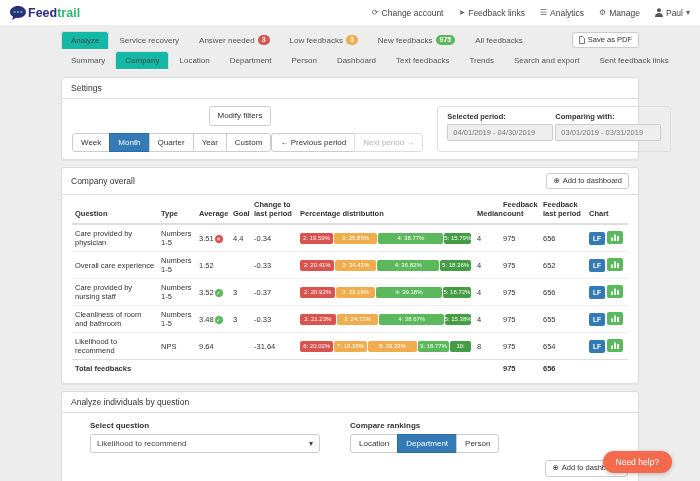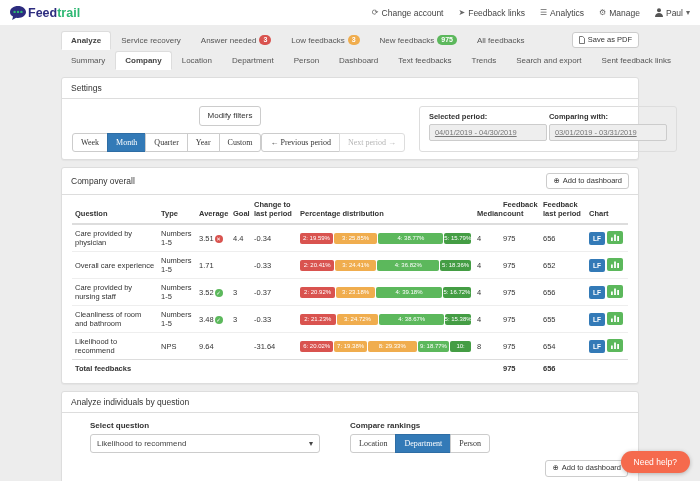--- a/index.html
+++ b/index.html
@@ -14,66 +14,66 @@
   .logo { display:flex; align-items:center; gap:2px; font-weight:bold; font-size:12.5px; }
   .logo .feed { color:#2d2c7f; } .logo .trail { color:#2eb873; }
   .topnav { display:flex; gap:15px; align-items:center; font-size:8.5px; color:#444; }
   .topnav .nav-item { display:flex; align-items:center; gap:3px; cursor:pointer; }
   .topnav .ico { color:#666; font-size:8px; }
   
   .container { width:578px; margin:0 auto; }
   
   .tabrow { display:flex; align-items:center; margin-top:5px; }
   .tab { padding:4px 9px; color:#555; cursor:pointer; border:1px solid transparent; border-radius:3px 3px 0 0; display:flex; align-items:center; gap:3px; white-space:nowrap; }
-  .tab.active { background:#ffffff; border-color:#ddd; border-bottom-color:#fff; color:#444;font-weight:bold; }
+  .tab.active { background:#14b8a6; border-color:#ddd; border-bottom-color:#fff; color:#444; }
   .badge { border-radius:7px; color:#fff; padding:1px 4px; font-size:7px; font-weight:bold; line-height:1.2; }
   .tabrow .spacer { margin-left:auto; }
   
   .btn { display:inline-flex; align-items:center; justify-content:center; gap:3px; border:1px solid #ccc; background:#fff; color:#333;
          font-size:8px; font-family:inherit; padding:3px 8px; border-radius:3px; cursor:pointer; white-space:nowrap; line-height:1.4; }
   .btn.xs { padding:2px 6px; font-size:7.5px; }
   .btn.active-blue { color:#fff; border-color:#2e6da4; }
   .btn.disabled { color:#b5b5b5; border-color:#ddd; cursor:default; }
-  .btn-group { display:inline-flex;font-family:Liberation Serif, serif; }
+  .btn-group { display:inline-flex; }
   .btn-group .btn { border-radius:0; margin-left:-1px; }
   .btn-group .btn:first-child { border-radius:3px 0 0 3px; margin-left:0; }
   .btn-group .btn:last-child { border-radius:0 3px 3px 0; }
   
   .panel { background:#fff; border:1px solid #ddd; border-radius:3px; margin-top:7px; box-shadow:0 1px 1px rgba(0,0,0,.04); }
   .panel-heading { padding:5px 9px; border-bottom:1px solid #ddd; font-size:8.5px; color:#333; display:flex; justify-content:space-between; align-items:center; }
   .panel-body { padding:7px 10px; }
   
   .settings-body { display:flex; align-items:stretch; }
   .settings-left { display:flex; flex-direction:column; align-items:flex-end; gap:7px; }
   .settings-mid { align-self:flex-end; margin-left:auto; margin-right:14px; }
   .period-box { border:1px solid #ddd; border-radius:3px; padding:5px 9px; display:flex; gap:2px; }
   .period-col { display:flex; flex-direction:column; gap:3px; }
   .period-col b { font-size:7.5px; }
-  .period-input { border:1px solid #ccc; border-radius:2px; background:#eee; color:#777; font-size:7.5px; padding:3px 5px; width:118px; text-align:left;text-decoration:underline; }
+  .period-input { border:1px solid #ccc; border-radius:2px; background:#eee; color:#777; font-size:7.5px; padding:3px 5px; width:106px; text-align:left; }
   
   .table-wrap { padding:0 10px 6px; }
   table { width:556px; border-collapse:collapse; table-layout:fixed; font-size:7.5px; }
   th { text-align:left; font-weight:bold; padding:5px 3px; border-bottom:2px solid #ddd; vertical-align:bottom; color:#333; }
   td { padding:4px 3px; border-top:1px solid #eee; vertical-align:middle; }
   tr.total td { border-top:1px solid #ddd; font-weight:bold; }
   
   .dist { display:flex; width:100%; height:11px; gap:1px; }
   .seg { display:flex; align-items:center; justify-content:center; color:#fff; font-size:6px; white-space:nowrap; overflow:hidden; border-radius:2px; flex-shrink:1; min-width:0; }
   
   .circ { display:inline-flex; width:8px; height:8px; border-radius:50%; color:#fff; font-size:5.5px; align-items:center; justify-content:center; vertical-align:middle; margin-left:1px; }
   
   .btn-lf { background:#337ab7; color:#fff; border:none; border-radius:2px; padding:3px 4px; font-size:6.5px; font-weight:bold; cursor:pointer; font-family:inherit; }
   .btn-chart { background:#5cb85c; border:none; border-radius:2px; padding:3px 4px; cursor:pointer; display:inline-flex; align-items:center; margin-left:2px; }
   
   .controls { display:flex; padding:8px 10px 2px 28px; gap:30px; }
   .ctl-label { font-weight:bold; font-size:8px; margin-bottom:4px; }
   .select { border:1px solid #ccc; border-radius:3px; background:#fff; width:230px; padding:4px 6px; display:flex; justify-content:space-between; align-items:center; cursor:pointer; color:#444; }
   .add-row { display:flex; justify-content:flex-end; padding:5px 10px 4px; }
   
-  .need-help { position:absolute; right:10px; bottom:8px; background:#f56a4d; color:#fff; border:none; border-radius:12px;
+  .need-help { position:absolute; right:28px; bottom:8px; background:#f56a4d; color:#fff; border:none; border-radius:12px;
                padding:6px 13px; font-size:8.5px; font-family:inherit; cursor:pointer; box-shadow:0 1px 4px rgba(0,0,0,.25); }
 </style>
 </head>
 <body>
 
 <div class="topbar">
   <div class="logo">
     <span style="display:inline-flex;">
       <svg width="16" height="14" viewBox="0 0 16 14">
           <path d="M8 0C3.6 0 0 2.6 0 5.9c0 1.9 1.2 3.6 3 4.7L2.2 14l3.9-2.3c.6.1 1.2.2 1.9.2 4.4 0 8-2.6 8-5.9S12.4 0 8 0z" fill="#2d2c7f"></path>
@@ -276,21 +276,21 @@
                       <rect x="0" y="3.5" width="1.8" height="3.5" fill="#fff"></rect>
                       <rect x="3.1" y="0.5" width="1.8" height="6.5" fill="#fff"></rect>
                       <rect x="6.2" y="2" width="1.8" height="5" fill="#fff"></rect>
                     </svg>
                   </span>
                 </button></td>
           </tr>
           <tr>
             <td>Overall care experience</td>
             <td>Numbers 1-5</td>
-            <td><span>1.71</span></td>
+            <td><span>1.52</span></td>
             <td></td>
             <td>-0.33</td>
             <td>
                 <div class="dist">
               <span class="seg" style="width: 20.41%; background: rgb(217, 83, 79);">2: 20.41%</span>
               <span class="seg" style="width: 24.41%; background: rgb(240, 173, 78);">3: 24.41%</span>
               <span class="seg" style="width: 36.82%; background: rgb(92, 184, 92);">4: 36.82%</span>
               <span class="seg" style="width: 18.36%; background: rgb(68, 157, 68);">5: 18.36%</span>
             </div>
               </td>

